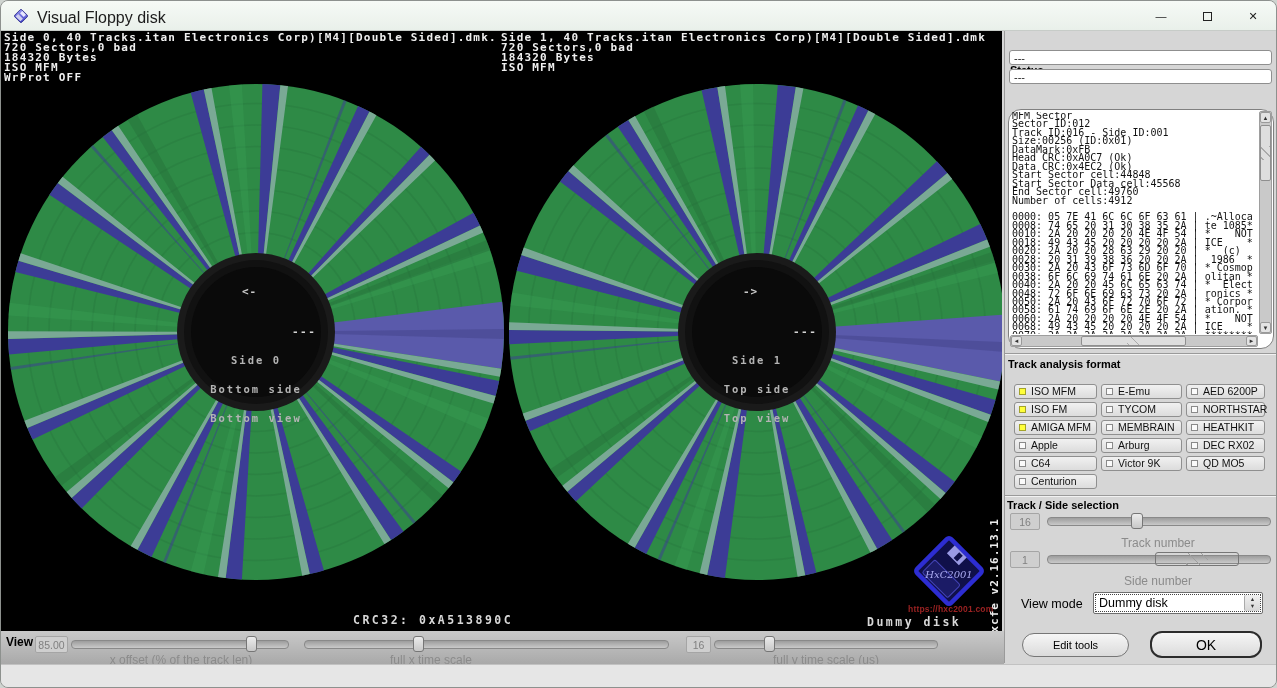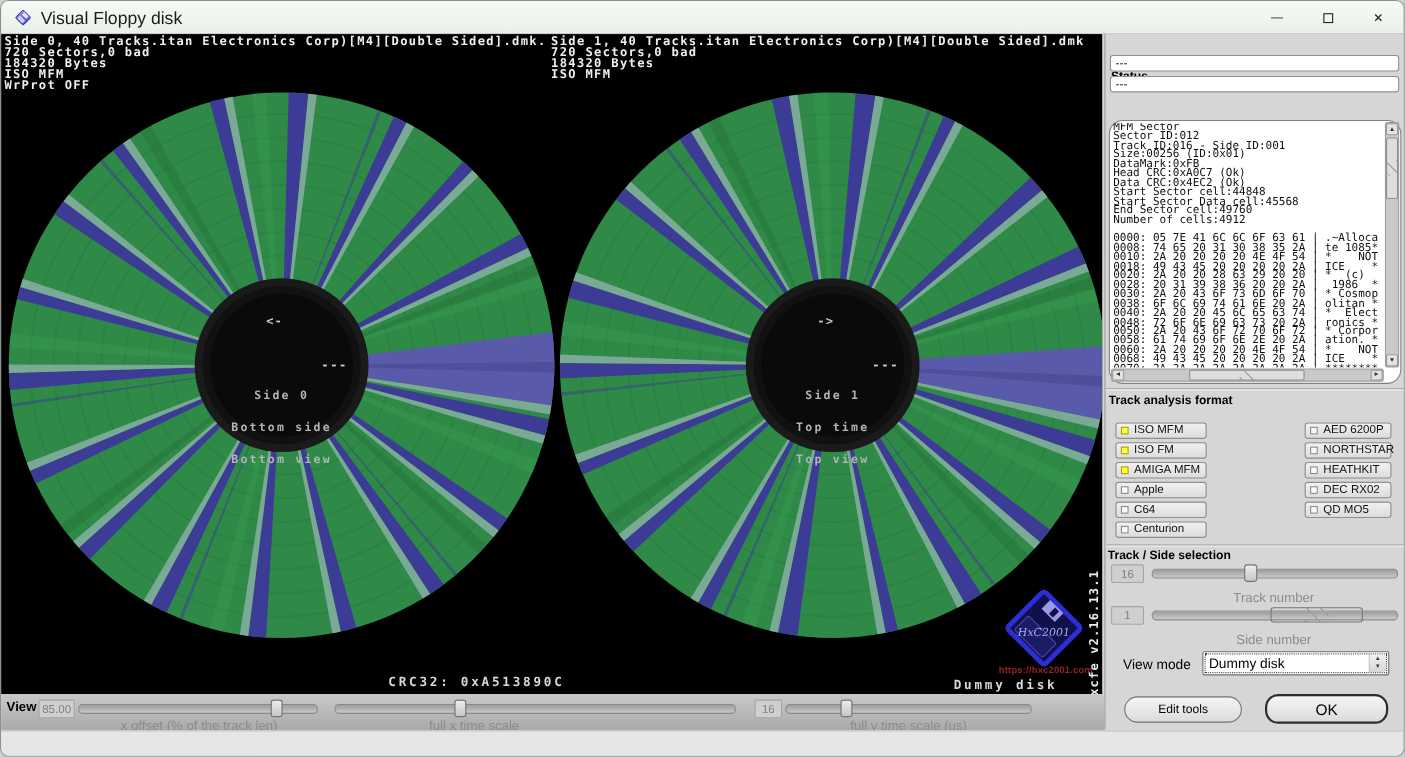--- a/index.html
+++ b/index.html
@@ -262,21 +262,21 @@
     <div class="hub-stack" style="left:165px;top:306px;">
       <div>Side 0</div>
       <div>Bottom side</div>
       <div>Bottom view</div>
     </div>
 
     <div class="hub-arrow" style="left:742px;top:254px;">-&gt;</div>
     <div class="hub-dashes" style="left:792px;top:294px;">---</div>
     <div class="hub-stack" style="left:666px;top:306px;">
       <div>Side 1</div>
-      <div>Top time</div>
+      <div>Top side</div>
       <div>Top view</div>
     </div>
 
     <div class="crc-label" style="left:352px;top:582px;">CRC32: 0xA513890C</div>
     <div class="dummy-label" style="left:866px;top:584px;">Dummy disk</div>
 
     <svg style="position:absolute;left:906px;top:504px;" width="84" height="76" viewBox="0 0 84 76">
       <g transform="rotate(45 42 36)">
         <rect x="18" y="12" width="48" height="48" rx="3" fill="#10104a" stroke="#2d2dd2" stroke-width="4.5"></rect>
         <rect x="28" y="14" width="17" height="11" fill="#9a9ae4"></rect>
@@ -338,20 +338,27 @@
     <div class="etch" style="top:322px;"></div>
     <div class="grouplabel" style="left:3px;top:327px;">Track analysis format</div>
     <div class="chkcol" id="chkcol-0" style="left:9px;width:83px;">
         <div class="chkbtn"><span class="chkbox on"></span><span>ISO MFM</span></div>
         <div class="chkbtn"><span class="chkbox on"></span><span>ISO FM</span></div>
         <div class="chkbtn"><span class="chkbox on"></span><span>AMIGA MFM</span></div>
         <div class="chkbtn"><span class="chkbox"></span><span>Apple</span></div>
         <div class="chkbtn"><span class="chkbox"></span><span>C64</span></div>
         <div class="chkbtn"><span class="chkbox"></span><span>Centurion</span></div>
       </div>
+    <div class="chkcol" id="chkcol-1" style="left:96px;width:81px;">
+        <div class="chkbtn"><span class="chkbox"></span><span>E-Emu</span></div>
+        <div class="chkbtn"><span class="chkbox"></span><span>TYCOM</span></div>
+        <div class="chkbtn"><span class="chkbox"></span><span>MEMBRAIN</span></div>
+        <div class="chkbtn"><span class="chkbox"></span><span>Arburg</span></div>
+        <div class="chkbtn"><span class="chkbox"></span><span>Victor 9K</span></div>
+      </div>
     <div class="chkcol" id="chkcol-2" style="left:181px;width:79px;">
         <div class="chkbtn"><span class="chkbox"></span><span>AED 6200P</span></div>
         <div class="chkbtn"><span class="chkbox"></span><span>NORTHSTAR</span></div>
         <div class="chkbtn"><span class="chkbox"></span><span>HEATHKIT</span></div>
         <div class="chkbtn"><span class="chkbox"></span><span>DEC RX02</span></div>
         <div class="chkbtn"><span class="chkbox"></span><span>QD MO5</span></div>
       </div>
 
     <div class="etch" style="top:464px;"></div>
     <div class="grouplabel" style="left:2px;top:468px;">Track / Side selection</div>

